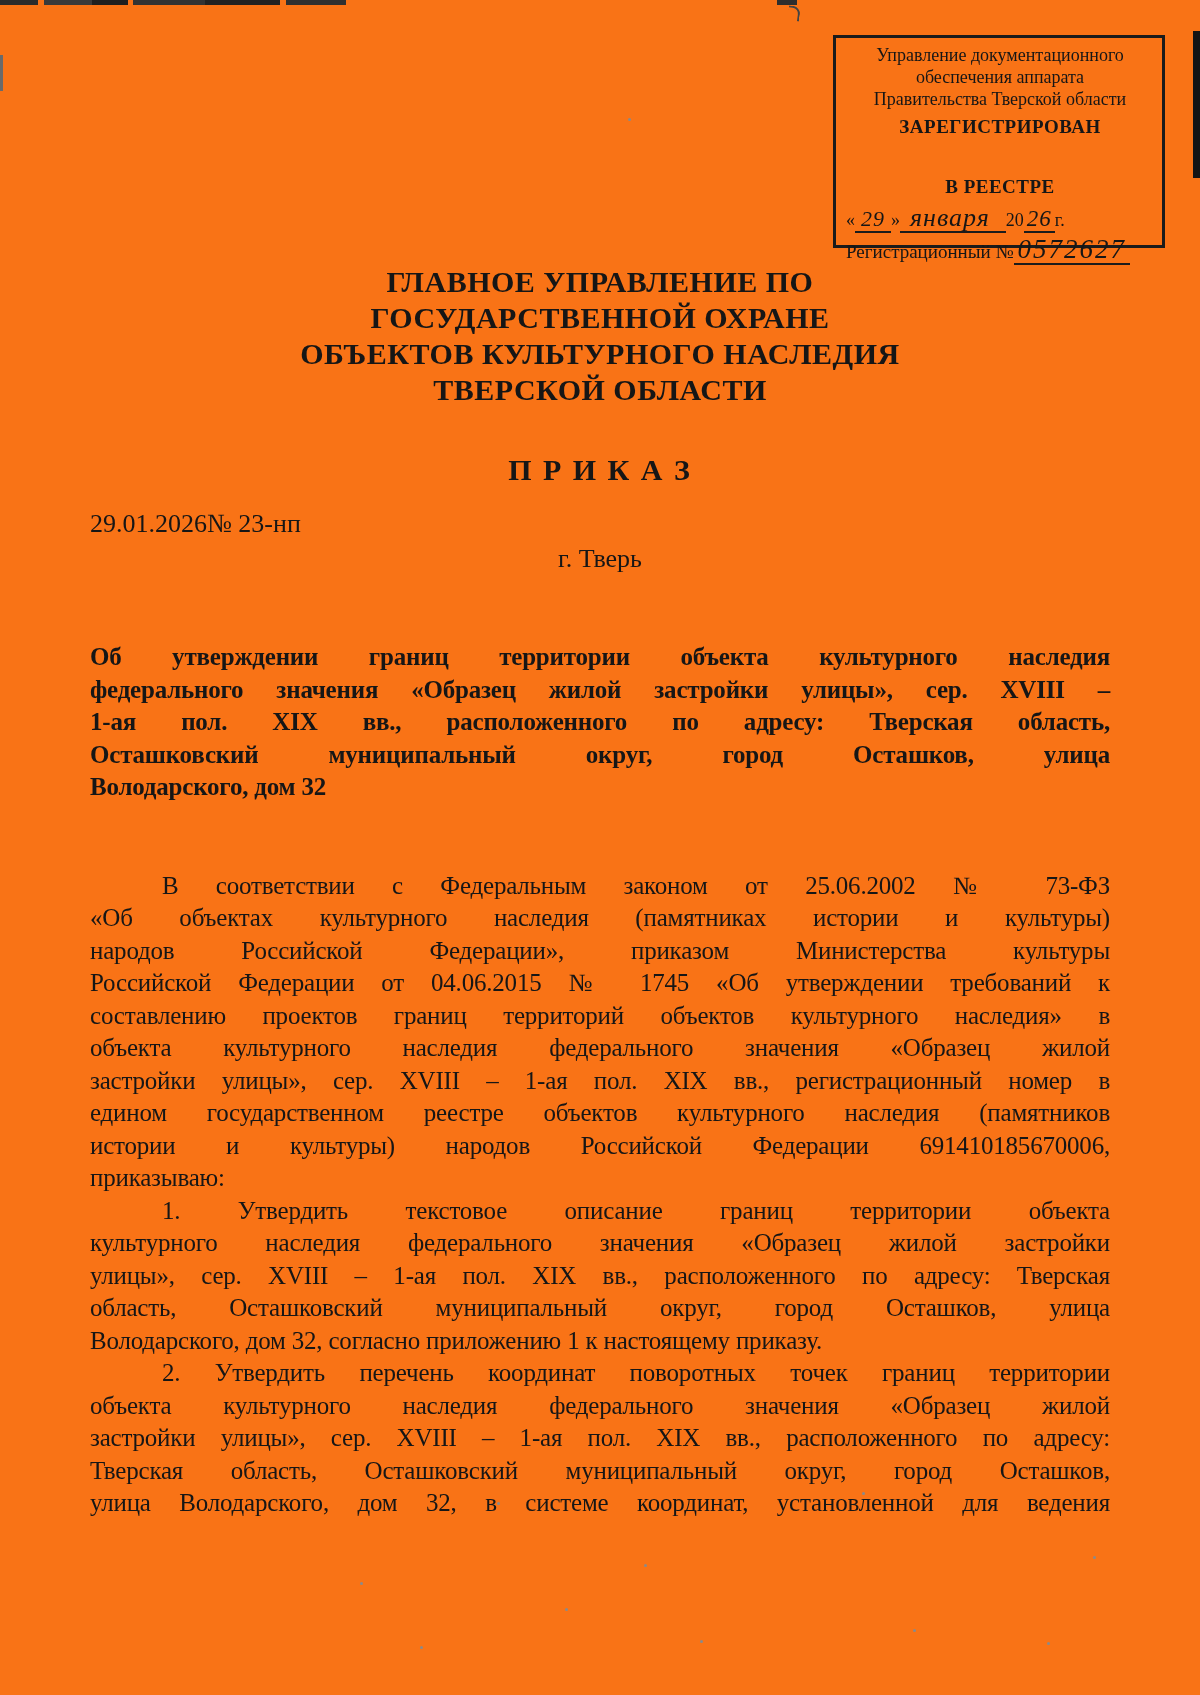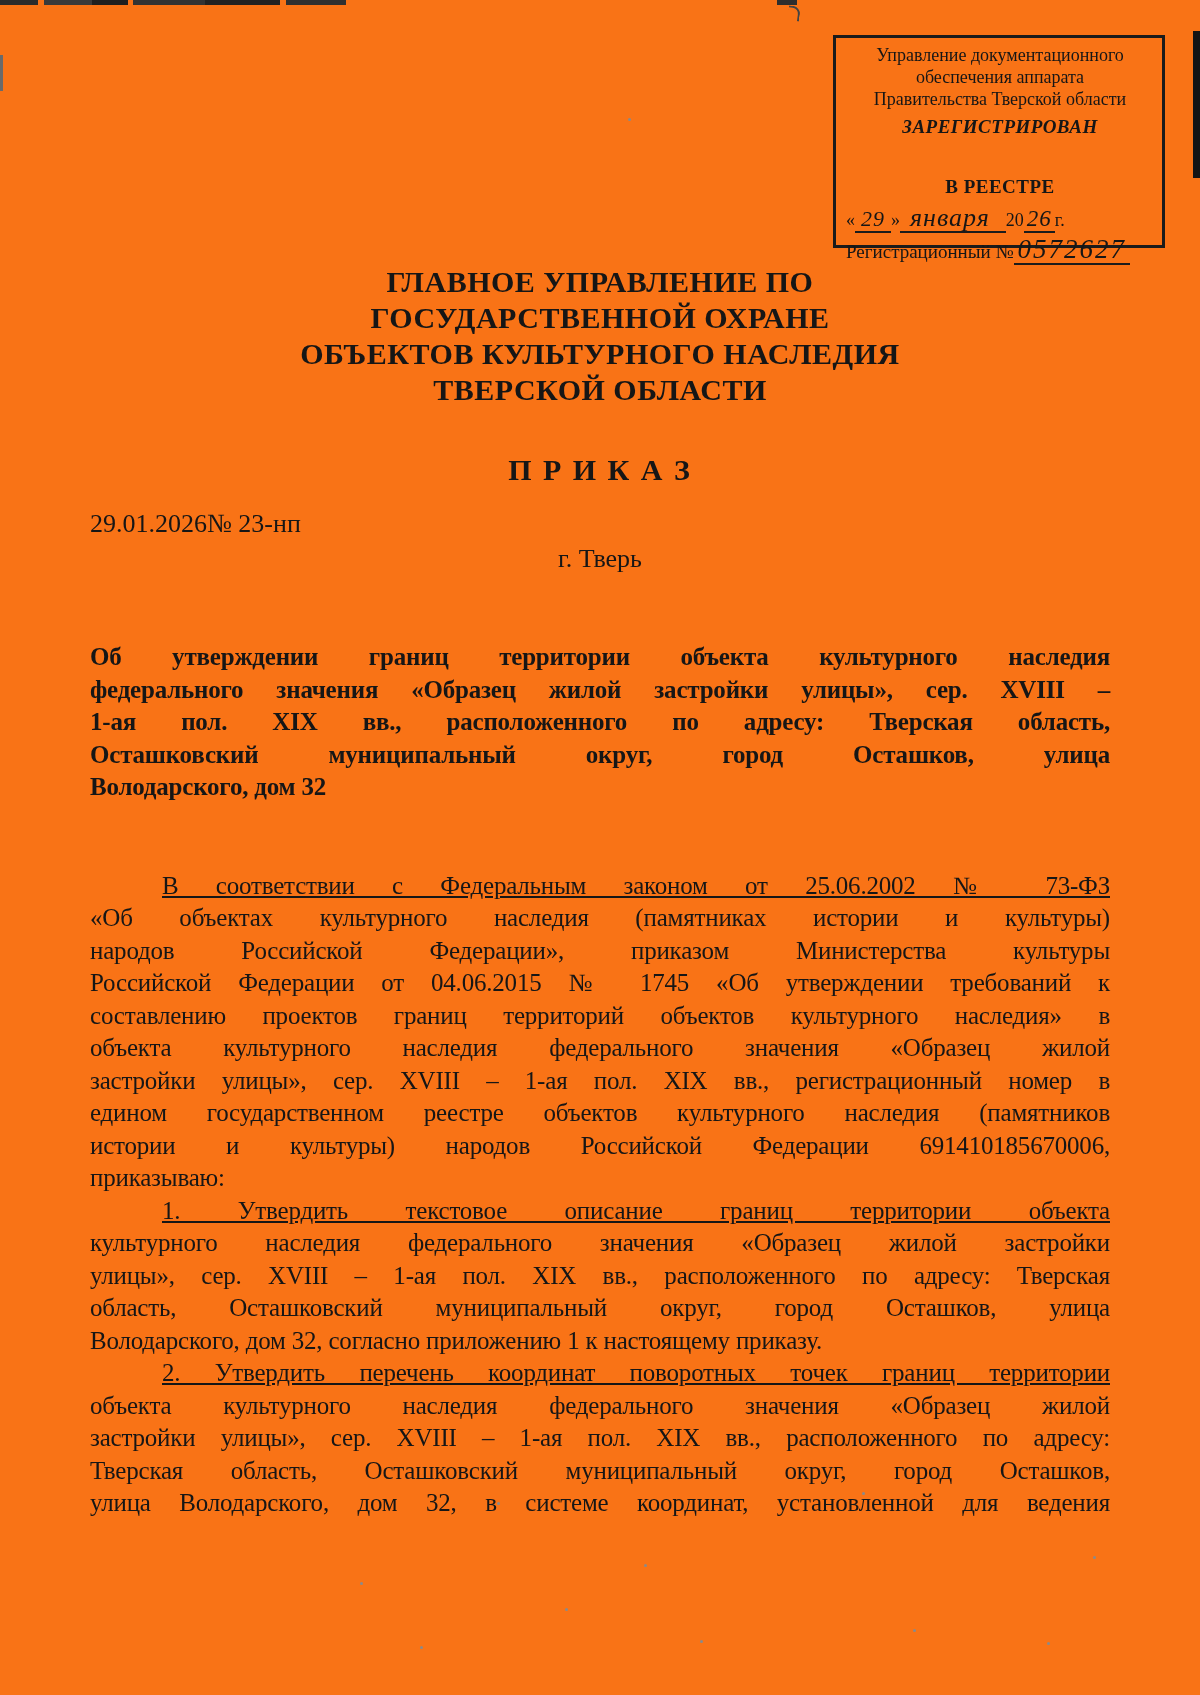--- a/index.html
+++ b/index.html
@@ -28,40 +28,40 @@
 
   
   .stamp{
     position:absolute;left:833px;top:35px;width:332px;height:213px;
     border:3px solid #1b1b1b;box-sizing:border-box;
     padding:6px 8px 4px 10px;
     font-size:18px;line-height:22px;
   }
   .stamp .org{ text-align:center; }
   .stamp .reg-caps{ text-align:center;font-weight:bold;font-size:19px;line-height:24px;letter-spacing:.5px;margin-top:36px; }
-  .stamp .reg-caps.first{ margin-top:5px;font-style:italic; }
+  .stamp .reg-caps.first{ margin-top:5px; }
   .stamp .dateline{ margin-top:9px; white-space:nowrap; font-size:18px; }
   .uline{ border-bottom:2px solid #1c1c1c; display:inline-block; }
   .hw{ font-style:italic; letter-spacing:1px;font-family:Liberation Serif, serif; }
   .hw-day{ font-size:22px; padding:0 6px; }
   .hw-month{ font-size:26px; padding:0 16px 0 10px; line-height:20px; }
   .hw-year{ font-size:23px; padding:0 3px; }
   .stamp .regline{ margin-top:6px; white-space:nowrap; font-size:19px; }
   .hw-num{ font-size:27px; line-height:20px; padding:0 4px; letter-spacing:2px; transform:skewX(-6deg); }
 
   
   .content{ position:relative; padding:0 90px; }
   .org-title{ margin-top:264px; text-align:center; font-weight:bold; font-size:30px; line-height:36px; letter-spacing:.5px; }
   .doc-type{ margin-top:44px; text-align:center; font-weight:bold; font-size:30px; line-height:36px; letter-spacing:2px; }
   .dateline-row{ margin-top:19px; display:flex; justify-content:flex-start; font-size:26px; line-height:33px; }
   .city{ margin-top:2px; text-align:center; font-size:26px; line-height:33px; }
 
   .jline{ white-space:nowrap; text-align:justify; text-align-last:justify; font-size:25px; line-height:32.5px; letter-spacing:-0.2px; }
   .jline.end{ text-align-last:left; }
-  .ind{ text-indent:72px;text-decoration:underline; }
+  .ind{ text-indent:72px; }
   .subject{ margin-top:66px; font-weight:bold; }
   .body-text{ margin-top:66px; }
 </style>
 </head>
 <body>
 
 <div class="page">
 
   <div class="artifact a-topbar"></div>
   <div class="artifact a-topmark"></div>

